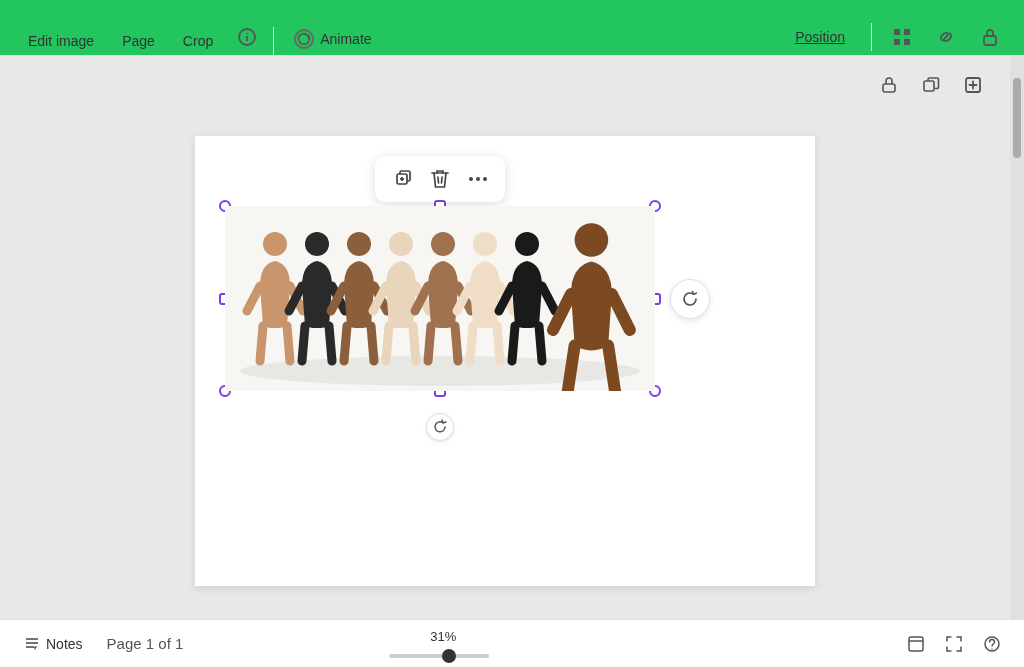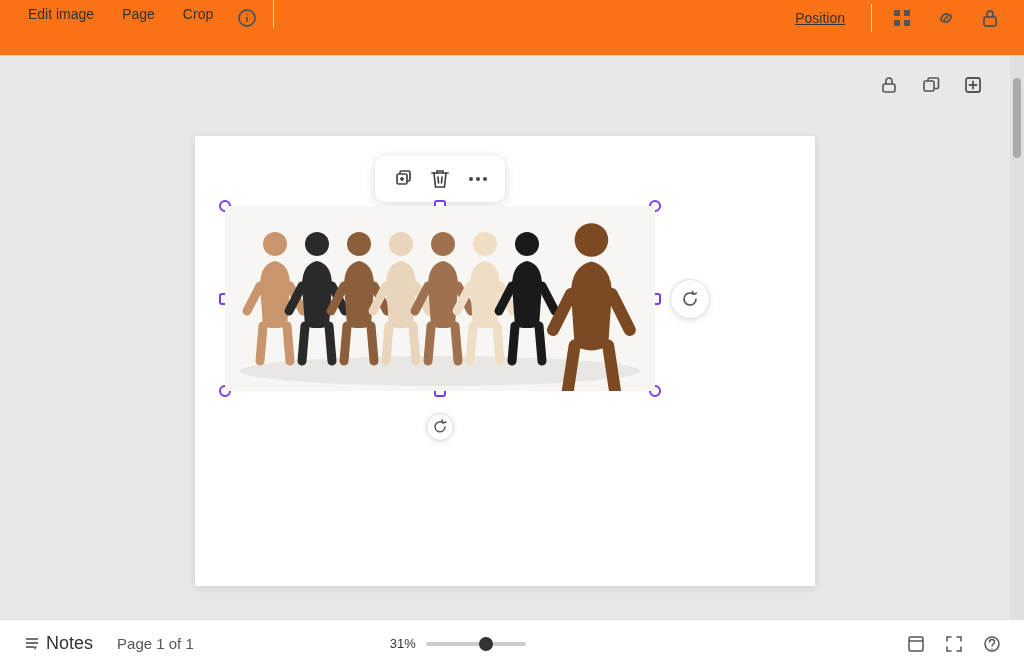--- a/index.html
+++ b/index.html
@@ -1,23 +1,23 @@
 <!DOCTYPE html>
 <html><head>
   <meta charset="utf-8">
   <style>
     * { box-sizing: border-box; margin: 0; padding: 0; }
     body { width: 1024px; height: 667px; overflow: hidden; font-family: -apple-system, BlinkMacSystemFont, 'Segoe UI', sans-serif; background: #e8e8e8; display: flex; flex-direction: column; }
 
     
     .top-toolbar {
       height: 56px;
-      background: #f97316;
-      display: flex;
-      align-items: flex-start;
+      background: #22c55e;
+      display: flex;
+      align-items: flex-end;
       padding: 0 16px;
       border-bottom: 1px solid #e0e0e0;
       gap: 4px;
       flex-shrink: 0;
     }
     .toolbar-btn {
       display: flex; align-items: center; gap: 6px;
       padding: 6px 12px;
       border: none; background: none;
       font-size: 14px; color: #333;
@@ -227,32 +227,32 @@
       background: #fff;
       border-top: 1px solid #e0e0e0;
       display: flex;
       align-items: center;
       padding: 0 16px;
       flex-shrink: 0;
     }
     .notes-btn {
       display: flex; align-items: center; gap: 6px;
       border: none; background: none;
-      font-size: 18px; color: #333;
+      font-size: 14px; color: #333;
       cursor: pointer;
       padding: 4px 8px;
       border-radius: 4px;
     }
     .page-info {
       font-size: 15px; color: #555;
       margin-left: 16px;
     }
     .zoom-area {
       margin: 0 auto;
-      display: flex; align-items: center; gap: 10px;
+      display: flex; align-items: center; gap: 10px; flex-direction: column;
     }
     .zoom-label {
       font-size: 13px; color: #333;
       min-width: 35px; text-align: right;
     }
     .zoom-slider {
       width: 100px; height: 4px;
       background: #ccc;
       border-radius: 2px;
       position: relative;
@@ -305,20 +305,29 @@
     <span>Crop</span>
   </button>
   <button class="toolbar-icon-btn" style="font-size:16px;">
     <svg width="20" height="20" viewBox="0 0 20 20" fill="none" stroke="#555" stroke-width="1.8">
       <circle cx="10" cy="10" r="8"></circle>
       <line x1="10" y1="9" x2="10" y2="14"></line>
       <circle cx="10" cy="6.5" r="0.8" fill="#555" stroke="none"></circle>
     </svg>
   </button>
   <div class="toolbar-divider"></div>
+  <button class="toolbar-btn">
+    <span class="animate-icon">
+      <svg width="14" height="14" viewBox="0 0 14 14" fill="none" stroke="#555" stroke-width="1.5">
+        <circle cx="7" cy="7" r="5.5"></circle>
+        <path d="M7 2 A5 5 0 0 1 12 7" stroke="#555" stroke-width="2" fill="none" stroke-linecap="round"></path>
+      </svg>
+    </span>
+    <span>Animate</span>
+  </button>
 
   <div class="toolbar-right">
     <button class="position-btn">
       <span>Position</span>
     </button>
     <div class="toolbar-divider"></div>
     <button class="toolbar-icon-btn">
       <svg width="20" height="20" viewBox="0 0 20 20" fill="none">
         <rect x="2" y="2" width="6" height="6" fill="#555"></rect>
         <rect x="12" y="2" width="6" height="6" fill="#555"></rect>

